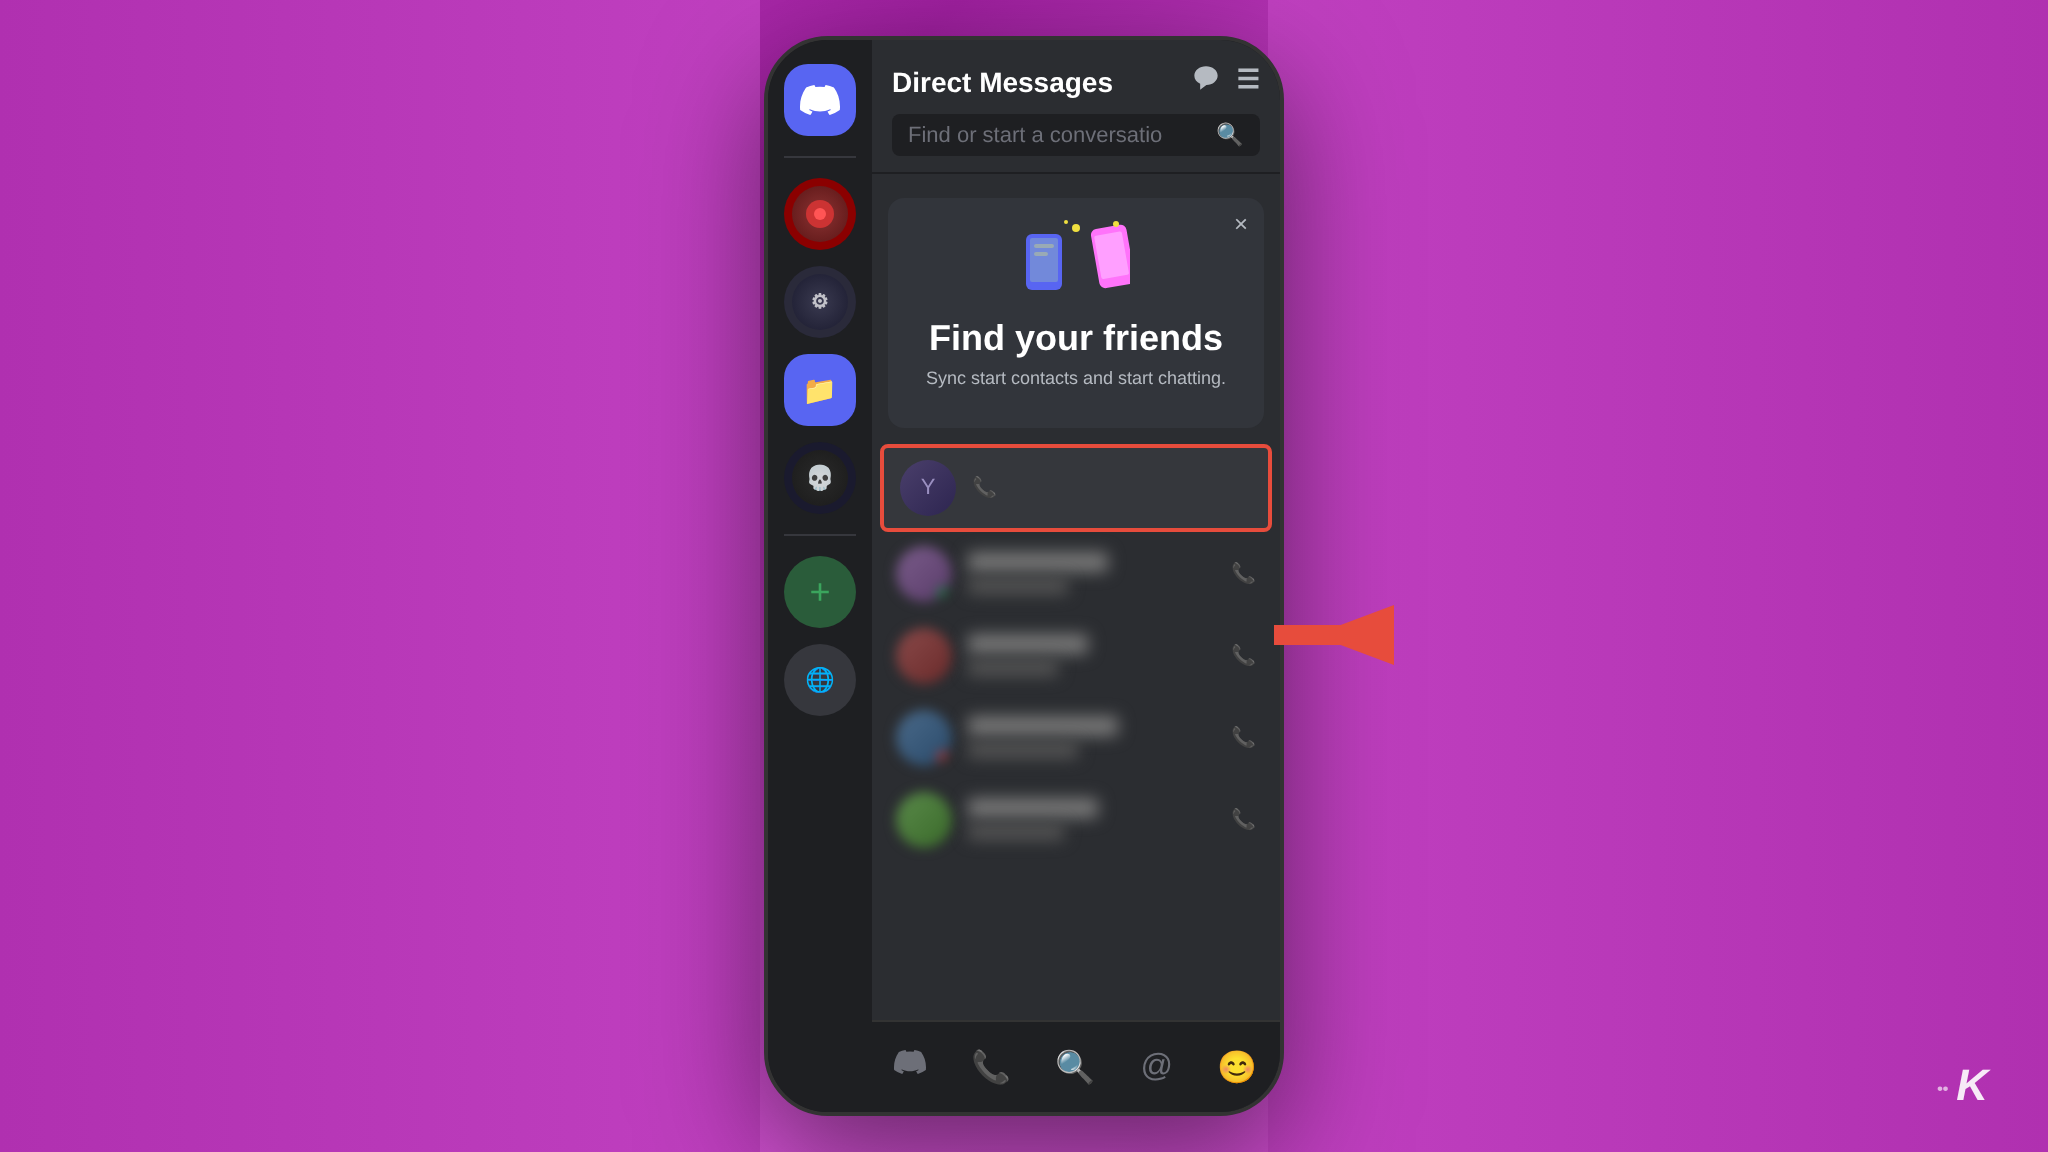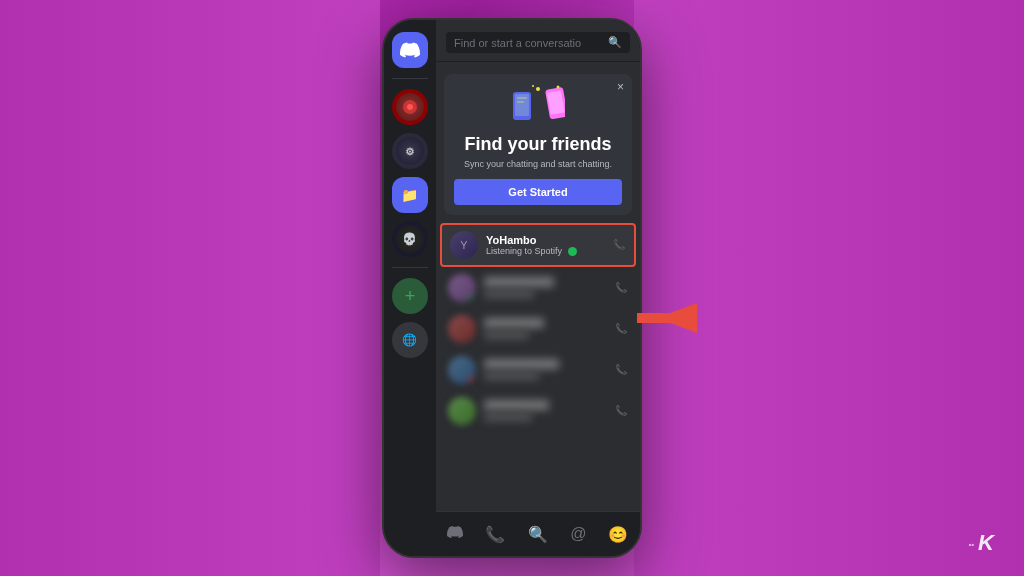--- a/index.html
+++ b/index.html
@@ -407,20 +407,34 @@
       </div>
 
       <div class="server-icon gray-tree" style="background:#36373d;display:flex;align-items:center;justify-content:center;">
         <span style="font-size:12px;color:#b5bac1;">🌐</span>
       </div>
     </div>
 
     <div class="dm-panel">
 
       <div class="dm-header">
+        <div class="dm-title">
+          <span>Direct Messages</span>
+          <div class="dm-title-icons">
+            <span style="cursor:pointer;font-size:13px;color:#b5bac1;">
+              
+              <svg width="14" height="14" viewBox="0 0 24 24" fill="#b5bac1">
+                <path d="M12 2C6.486 2 2 5.589 2 10c0 2.908 1.898 5.516 5 6.934V22l5.34-4.005C17.697 17.852 22 14.32 22 10c0-4.411-4.486-8-10-8z"></path>
+              </svg>
+            </span>
+            <span style="cursor:pointer;font-size:13px;color:#b5bac1;">
+              ☰
+            </span>
+          </div>
+        </div>
         <div class="search-bar">
           <input type="text" readonly="" placeholder="Find or start a conversatio" style="">
           <span style="color:#6d6f78;font-size:11px;">🔍</span>
         </div>
       </div>
 
       <div class="dm-list">
 
         <div class="friend-banner">
           <span class="banner-close">×</span>
@@ -437,37 +451,29 @@
               <rect x="34" y="6" width="18" height="30" rx="3" fill="#ff73fa" transform="rotate(-10 34 6)"></rect>
               <rect x="36" y="9" width="14" height="22" rx="1" fill="#ff9fff" transform="rotate(-10 36 9)"></rect>
 
               <circle cx="27" cy="5" r="2" fill="#f0e040"></circle>
               <circle cx="47" cy="3" r="1.5" fill="#f0e040"></circle>
               <circle cx="22" cy="2" r="1" fill="#f0e040"></circle>
             </svg>
           </div>
 
           <div class="banner-title">Find your friends</div>
-          <div class="banner-subtitle">Sync your chatting and start chatting.</div>
-
-          <button class="get-started-btn">Get Started</button>
+          <div class="banner-subtitle">Sync start contacts and start chatting.</div>
+
         </div>
 
         <div class="dm-item highlighted">
           <div class="dm-avatar avatar-yohambo">
 
             <div style="width:100%;height:100%;background:linear-gradient(135deg,#4a3f6b,#2d2550);display:flex;align-items:center;justify-content:center;font-size:11px;color:#9a8fc0;">
               Y
-            </div>
-          </div>
-          <div class="dm-info">
-            <div class="dm-name dm-name-highlight">YoHambo</div>
-            <div class="dm-status">
-              <span>Listening to Spotify</span>
-              <span class="spotify-icon"></span>
             </div>
           </div>
           <div class="dm-action">
             <span style="color:#b5bac1;cursor:pointer;font-size:10px;">📞</span>
           </div>
         </div>
 
         <div class="dm-item normal">
           <div class="dm-avatar av1" style="filter:blur(3px);">
             <div class="status-dot green"></div>

